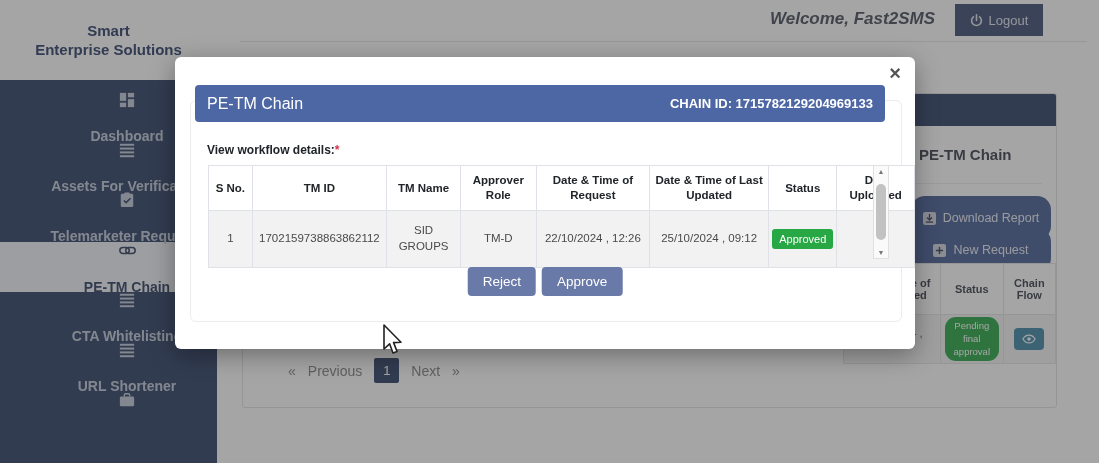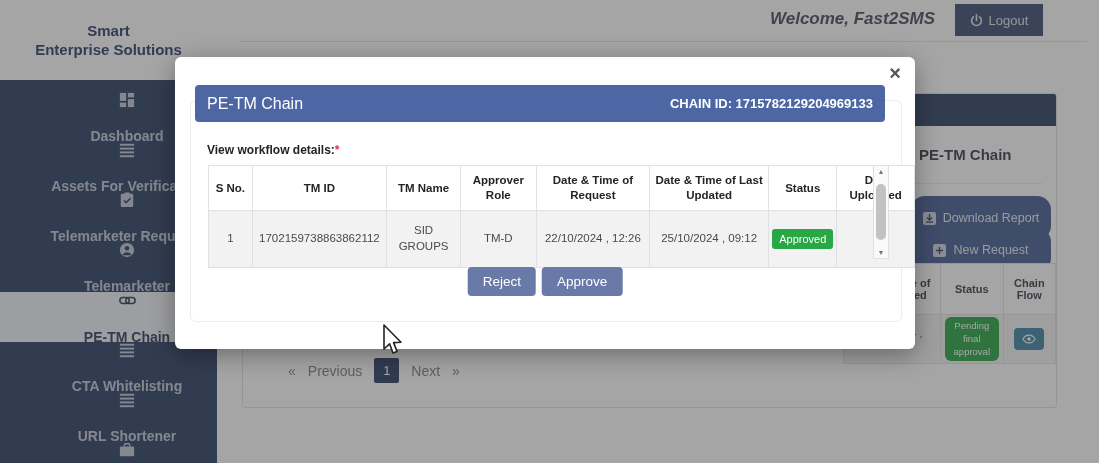--- a/index.html
+++ b/index.html
@@ -31,21 +31,21 @@
     color:#e8ebf4;font-size:12.5px;display:flex;align-items:center;justify-content:center;gap:7px;cursor:pointer;}
   .pill-btn .sq{width:13px;height:13px;background:#cfd4df;border-radius:2px;display:flex;align-items:center;justify-content:center;}
   .btn-download{top:102px;}
   .btn-new{top:134px;}
   
   .bg-table{position:absolute;left:600px;top:169px;border-collapse:collapse;}
   .bg-table th,.bg-table td{border:1px solid #e3e3e3;text-align:center;vertical-align:middle;}
   .bg-table th{font-size:11px;font-weight:bold;color:#3a3f4a;height:46px;padding:2px 4px;background:#fff;}
   .bg-table td{height:34px;background:#f4f4f4;font-size:11px;color:#555;padding:2px 4px;}
   .badge-pending{display:inline-block;max-width:50px;background:#28a745;color:#fff;font-size:9.5px;line-height:1.35;
-    padding:3px 3px;border-radius:6px;}
+    padding:3px 3px;border-radius:11px;}
   .eye-btn{width:30px;height:22px;background:#3f87a6;border:none;border-radius:4px;display:inline-flex;
     align-items:center;justify-content:center;cursor:pointer;}
   
   .pagination{position:absolute;left:45px;top:264px;display:flex;align-items:center;gap:12px;font-size:14px;color:#818181;}
   .page-current{width:25px;height:25px;background:#2f4166;color:#fff;display:flex;align-items:center;justify-content:center;font-size:13px;border-radius:2px;}
   .page-link{cursor:pointer;}
   
   .overlay{position:absolute;inset:0;background:rgba(55,55,55,0.45);z-index:5;}
   .modal{position:absolute;left:175px;top:57px;width:740px;height:292px;background:#fff;border-radius:6px;
     box-shadow:0 6px 24px rgba(0,0,0,0.35);z-index:10;}
@@ -120,30 +120,20 @@
     <div class="side-item">
       <span style="display:flex;">
         <svg width="16" height="16" viewBox="0 0 18 18">
             <rect x="2" y="2" width="14" height="15" rx="1.5" fill="currentColor"></rect>
             <rect x="6" y="0.5" width="6" height="3" rx="1" fill="currentColor"></rect>
             <path d="M5.5 9.5l2.5 2.5 5-5" stroke="#2f4166" stroke-width="1.8" fill="none"></path>
           </svg>
       </span>
       <span>Telemarketer Requests</span>
     </div>
-    <div class="side-item">
-      <span style="display:flex;">
-        <svg width="16" height="16" viewBox="0 0 18 18">
-            <circle cx="9" cy="9" r="8" fill="currentColor"></circle>
-            <circle cx="9" cy="7" r="2.6" fill="#2f4166"></circle>
-            <path d="M3.8 15a5.6 5.6 0 0 1 10.4 0" fill="#2f4166"></path>
-          </svg>
-      </span>
-      <span>Telemarketer</span>
-    </div>
     <div class="side-item active">
       <span style="display:flex;">
         <svg width="17" height="17" viewBox="0 0 20 20">
             <rect x="1" y="6.5" width="11" height="7" rx="3.5" stroke="currentColor" stroke-width="1.8" fill="none"></rect>
             <rect x="8" y="6.5" width="11" height="7" rx="3.5" stroke="currentColor" stroke-width="1.8" fill="none"></rect>
           </svg>
       </span>
       <span>PE-TM Chain</span>
     </div>
     <div class="side-item">

